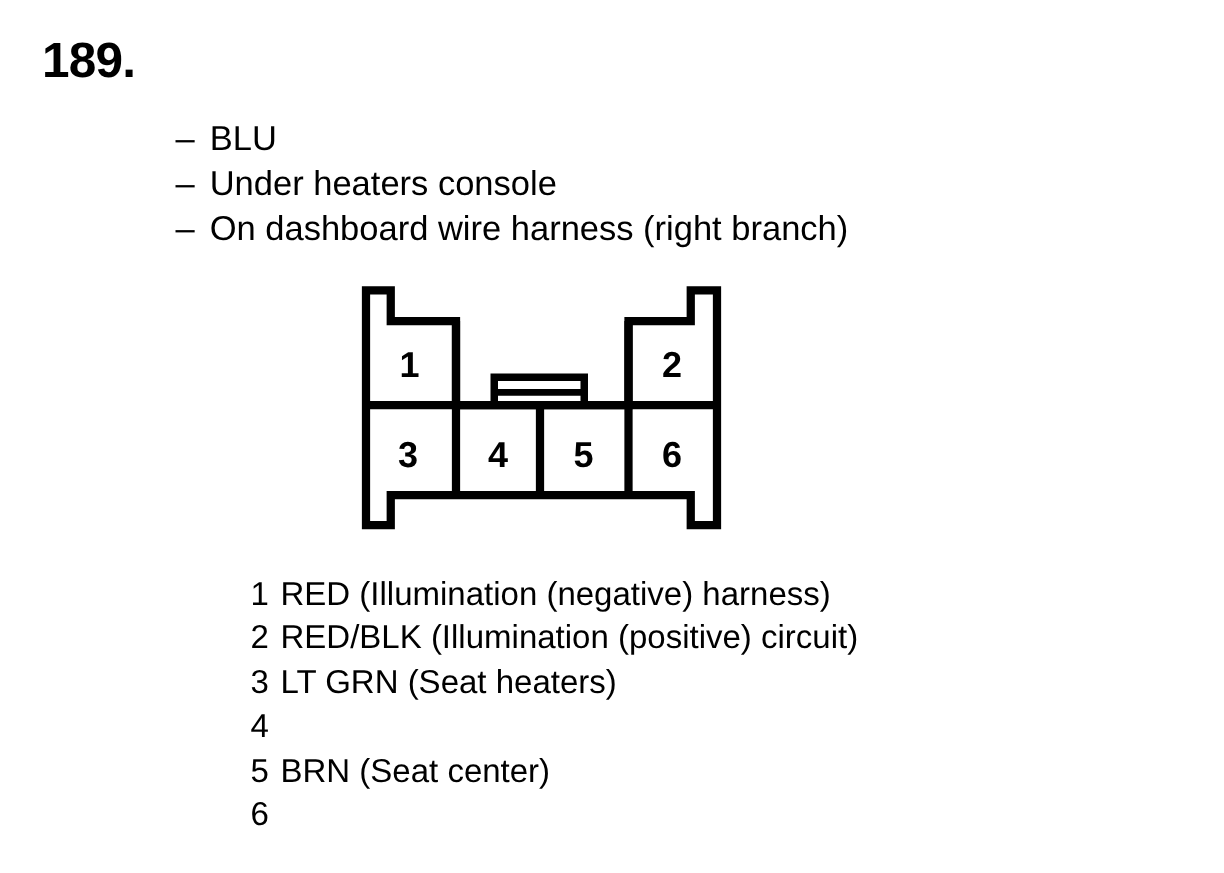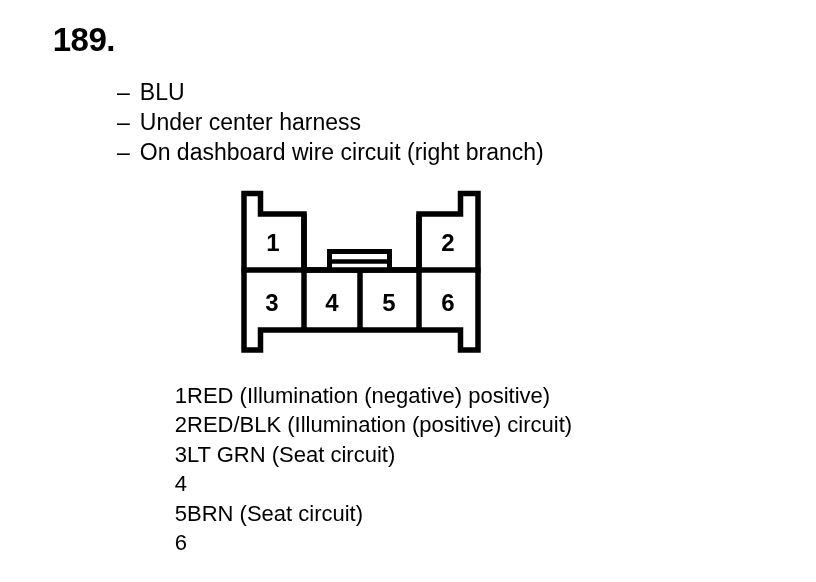--- a/index.html
+++ b/index.html
@@ -4,21 +4,20 @@
 <style>
   html, body { margin: 0; padding: 0; background: #ffffff; }
   .page {
     position: relative;
     width: 816px;
     height: 582px;
     background: #ffffff;
     color: #000000;
     font-family: "Liberation Sans", sans-serif;
     overflow: hidden;
-    text-align: right;
   }
 
   
   .title-row {
     position: absolute;
     left: 28px;
     top: 21px;
     display: flex;
     align-items: baseline;
     font-weight: 700;
@@ -75,25 +74,25 @@
     <span class="item-number">189.</span>
   </div>
 
   <div class="details">
     <div class="detail-item">
       <span class="detail-dash">–</span>
       <span>BLU</span>
     </div>
     <div class="detail-item">
       <span class="detail-dash">–</span>
-      <span>Under center harness</span>
+      <span>Under heaters console</span>
     </div>
     <div class="detail-item">
       <span class="detail-dash">–</span>
-      <span>On dashboard wire circuit (right branch)</span>
+      <span>On dashboard wire harness (right branch)</span>
     </div>
   </div>
 
   <svg class="connector-svg" viewBox="236 186 250 172" xmlns="http://www.w3.org/2000/svg">
 
     <path d="M 244,193.5 H 260.5 V 214 H 304 V 270 H 419 V 214 H 460.5 V 193.5 H 478 V 350 H 460.5 V 330 H 260.5 V 350 H 244 Z" fill="#ffffff" stroke="#000000" stroke-width="5.5" stroke-linejoin="miter"></path>
 
     <path d="M 329.5,272 V 251.5 H 389.5 V 272" fill="#ffffff" stroke="#000000" stroke-width="5"></path>
     <line x1="328" y1="261.5" x2="391" y2="261.5" stroke="#000000" stroke-width="4.5"></line>
 
@@ -107,35 +106,35 @@
     <text x="448" y="251">2</text>
     <text x="272" y="311">3</text>
     <text x="332" y="311">4</text>
     <text x="389" y="311">5</text>
     <text x="448" y="311">6</text>
   </svg>
 
   <div class="pinout">
     <div class="pin-row">
       <span class="pin-num">1</span>
-      <span class="pin-desc">RED (Illumination (negative) positive)</span>
+      <span class="pin-desc">RED (Illumination (negative) harness)</span>
     </div>
     <div class="pin-row">
       <span class="pin-num">2</span>
       <span class="pin-desc">RED/BLK (Illumination (positive) circuit)</span>
     </div>
     <div class="pin-row">
       <span class="pin-num">3</span>
-      <span class="pin-desc">LT GRN (Seat circuit)</span>
+      <span class="pin-desc">LT GRN (Seat heaters)</span>
     </div>
     <div class="pin-row">
       <span class="pin-num">4</span>
     </div>
     <div class="pin-row">
       <span class="pin-num">5</span>
-      <span class="pin-desc">BRN (Seat circuit)</span>
+      <span class="pin-desc">BRN (Seat center)</span>
     </div>
     <div class="pin-row">
       <span class="pin-num">6</span>
     </div>
   </div>
 
 </div>
 
 </body></html>

